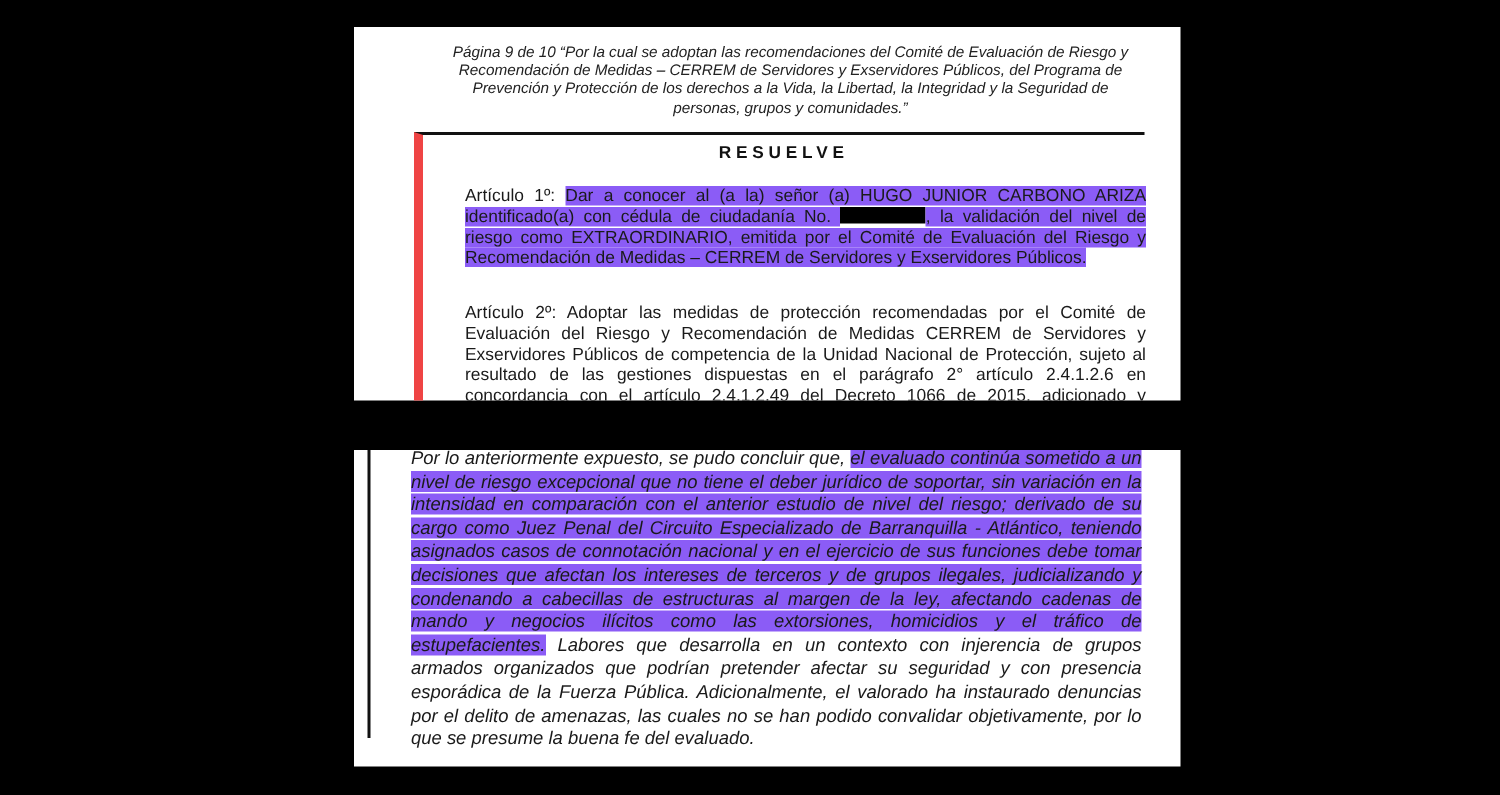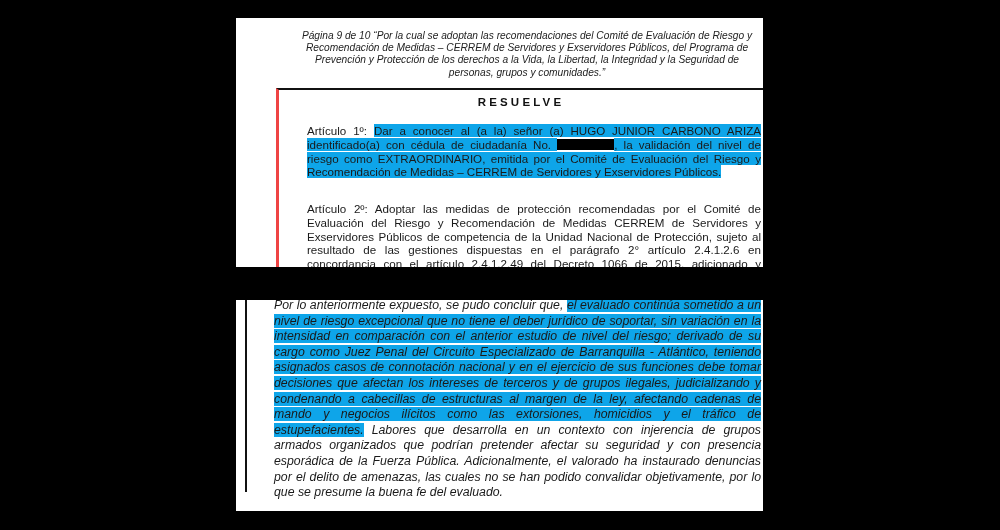--- a/index.html
+++ b/index.html
@@ -1,42 +1,42 @@
 <!DOCTYPE html>
 <html><head>
 <meta charset="utf-8">
 <style>
   html, body { margin:0; padding:0; }
   body {
     width:1000px; height:530px; background:#000; position:relative; overflow:hidden;
     font-family:"Liberation Sans", sans-serif; color:#1a1a1a;
   }
-  .panel { position:absolute; background:#fff; overflow:hidden; }
+  .panel { position:absolute; background:#fff; overflow:hidden;padding-left:24px; }
   #panel-top { left:236px; top:18px; width:527px; height:249px; }
   #panel-bottom { left:236px; top:300px; width:527px; height:211px; }
 
   .page-header {
     position:absolute; left:56px; top:12px; width:470px;
     font-style:italic; font-size:10.2px; line-height:12.2px; text-align:center; color:#222;
   }
   .resuelve-box {
     position:absolute; left:40px; top:70px; width:487px; height:200px;
-    border-left:3px solid #ef4444; border-top:2px solid #111; box-sizing:border-box;
+    border-left:6px solid #ef4444; border-top:2px solid #111; box-sizing:border-box;
   }
   .resuelve-title {
     position:absolute; left:0; width:100%; top:6px; text-align:center;
     font-weight:bold; font-size:11.5px; letter-spacing:3.2px; color:#111;
   }
   .article {
     position:absolute; left:28px; width:454px;
     font-size:11.6px; line-height:13.8px; text-align:justify; color:#1a1a1a;
   }
   #article-1 { top:34px; }
   #article-2 { top:112px; }
-  .hl { background:#0ea5e9; }
+  .hl { background:#8b5cf6; }
   .redacted { display:inline-block; width:57px; height:11px; background:#000; vertical-align:-1px; }
 
   .side-rule { position:absolute; left:9px; top:0; width:2px; height:192px; background:#111; }
   .body-text {
     position:absolute; left:38px; top:-2px; width:487px;
     font-size:12.3px; line-height:15.6px; text-align:justify; color:#1a1a1a;font-style:italic;
   }
 </style>
 </head>
 <body>

